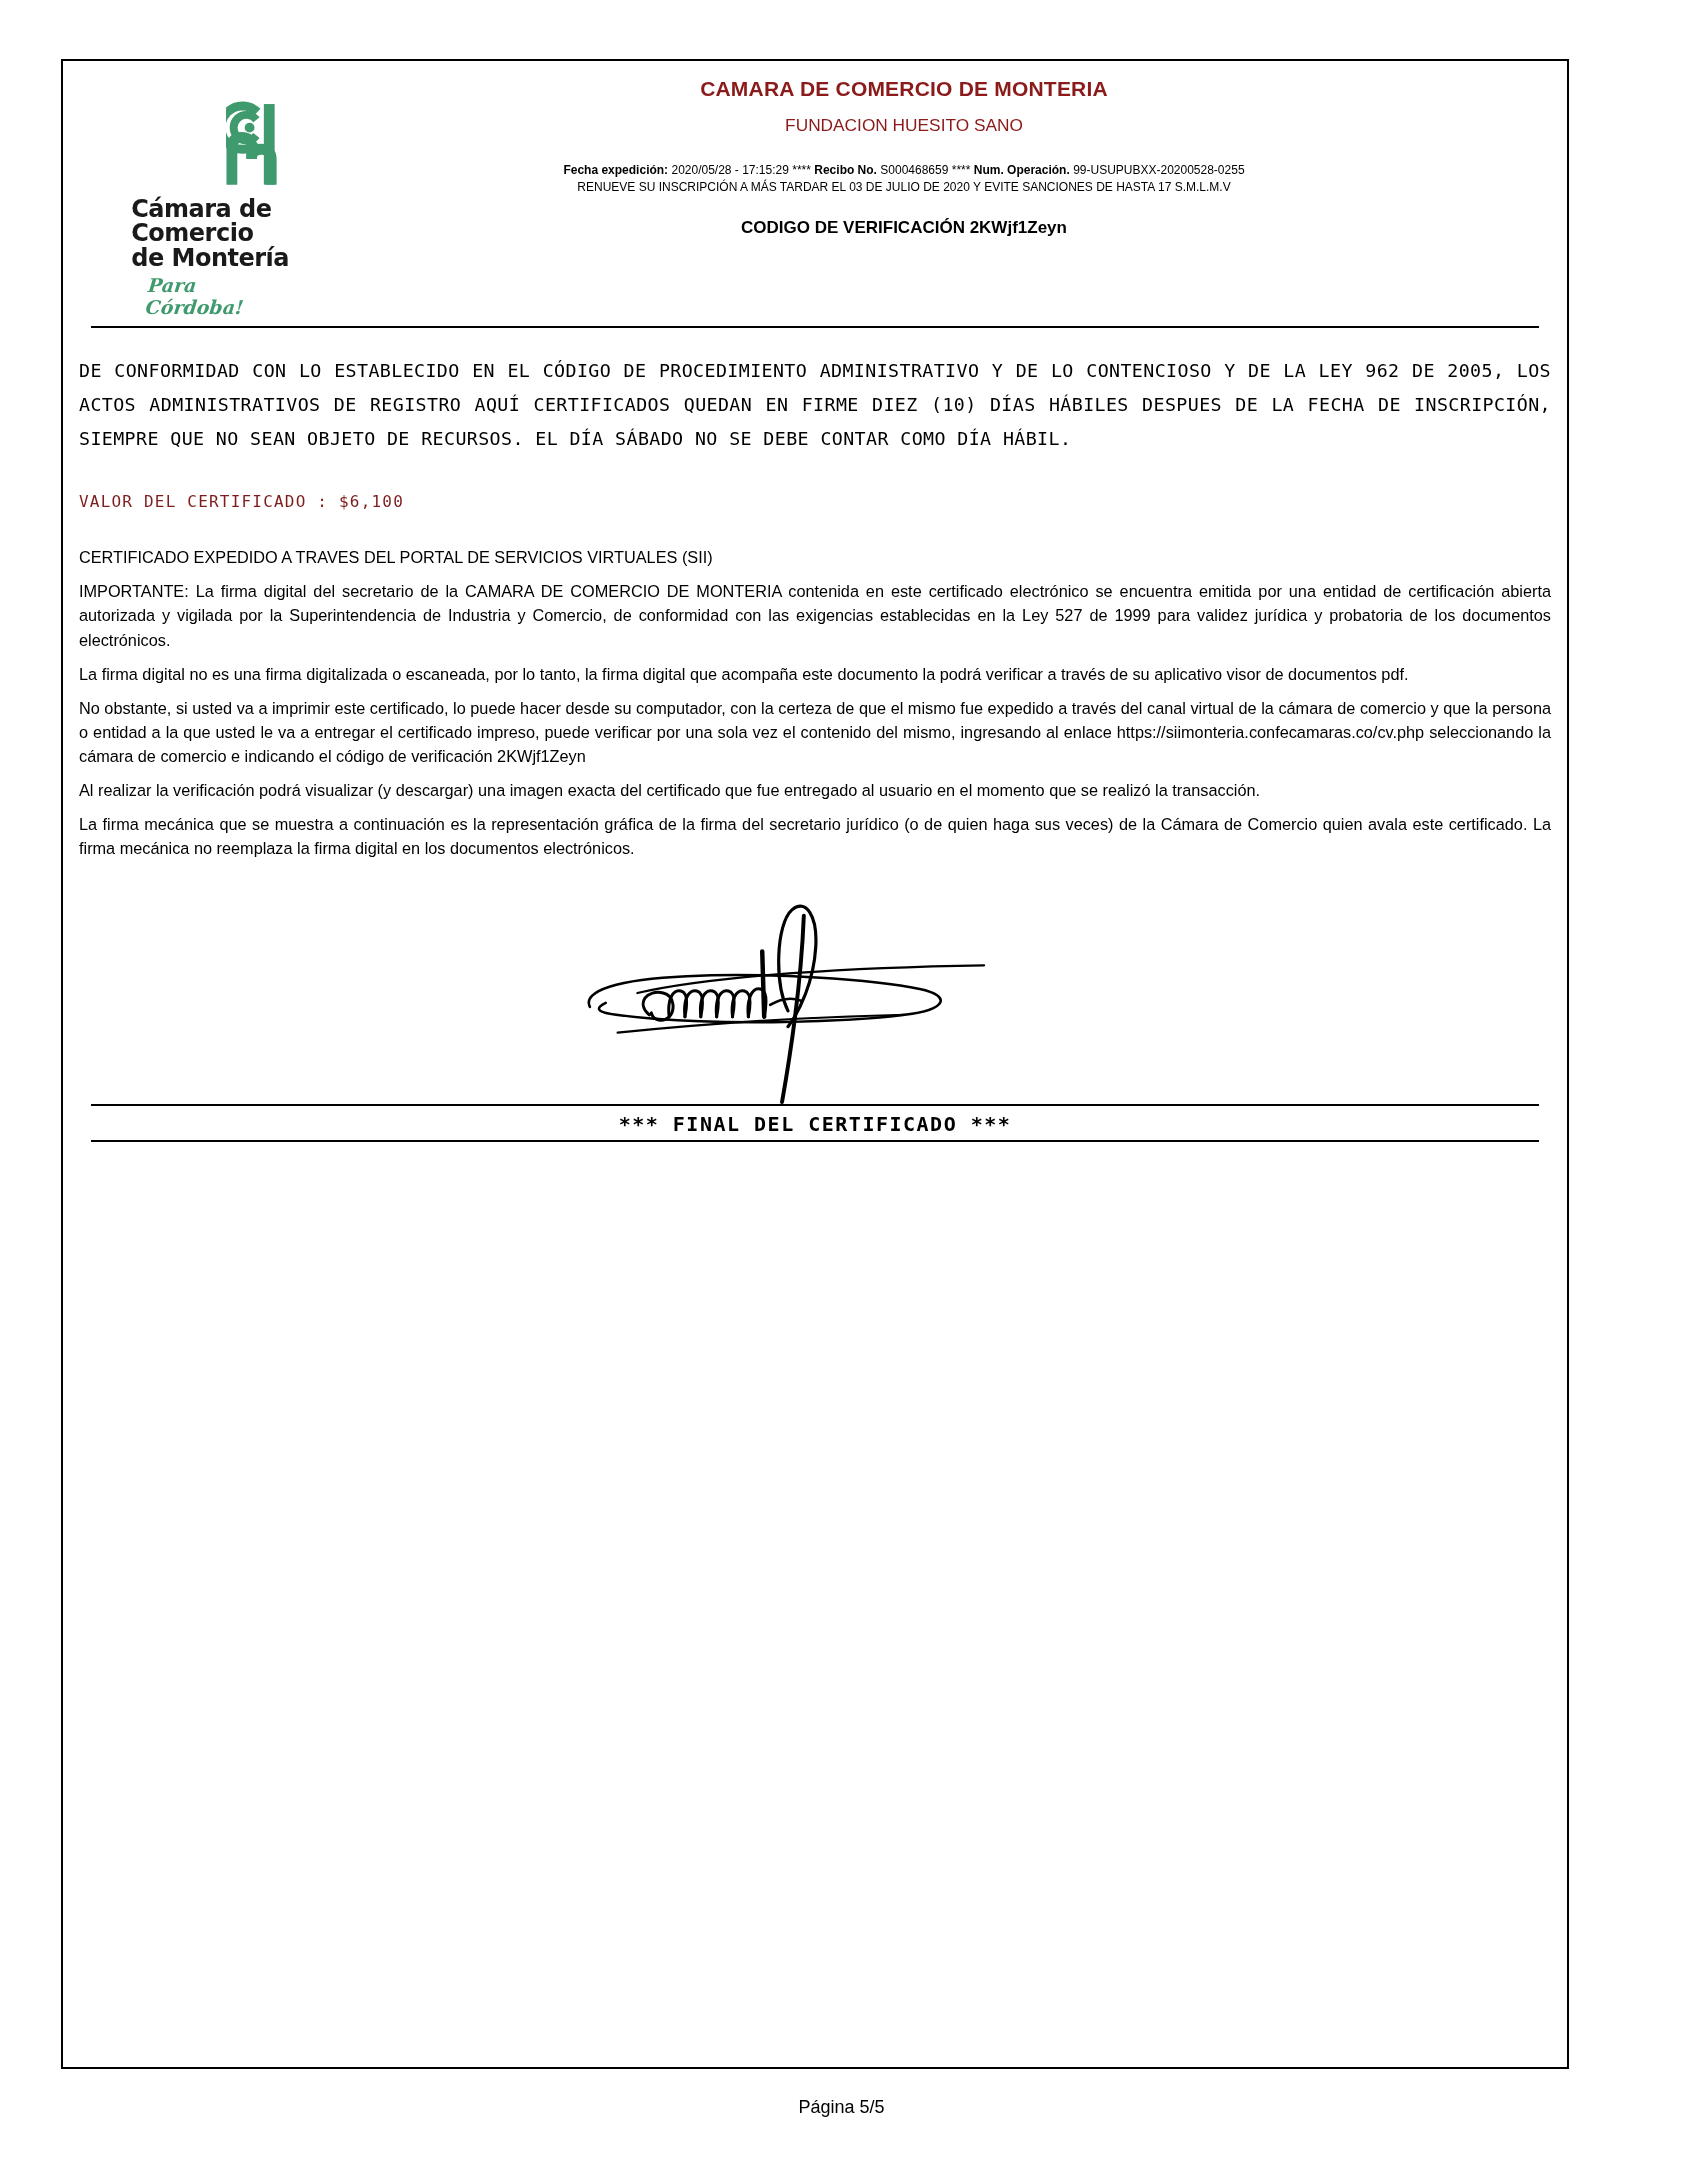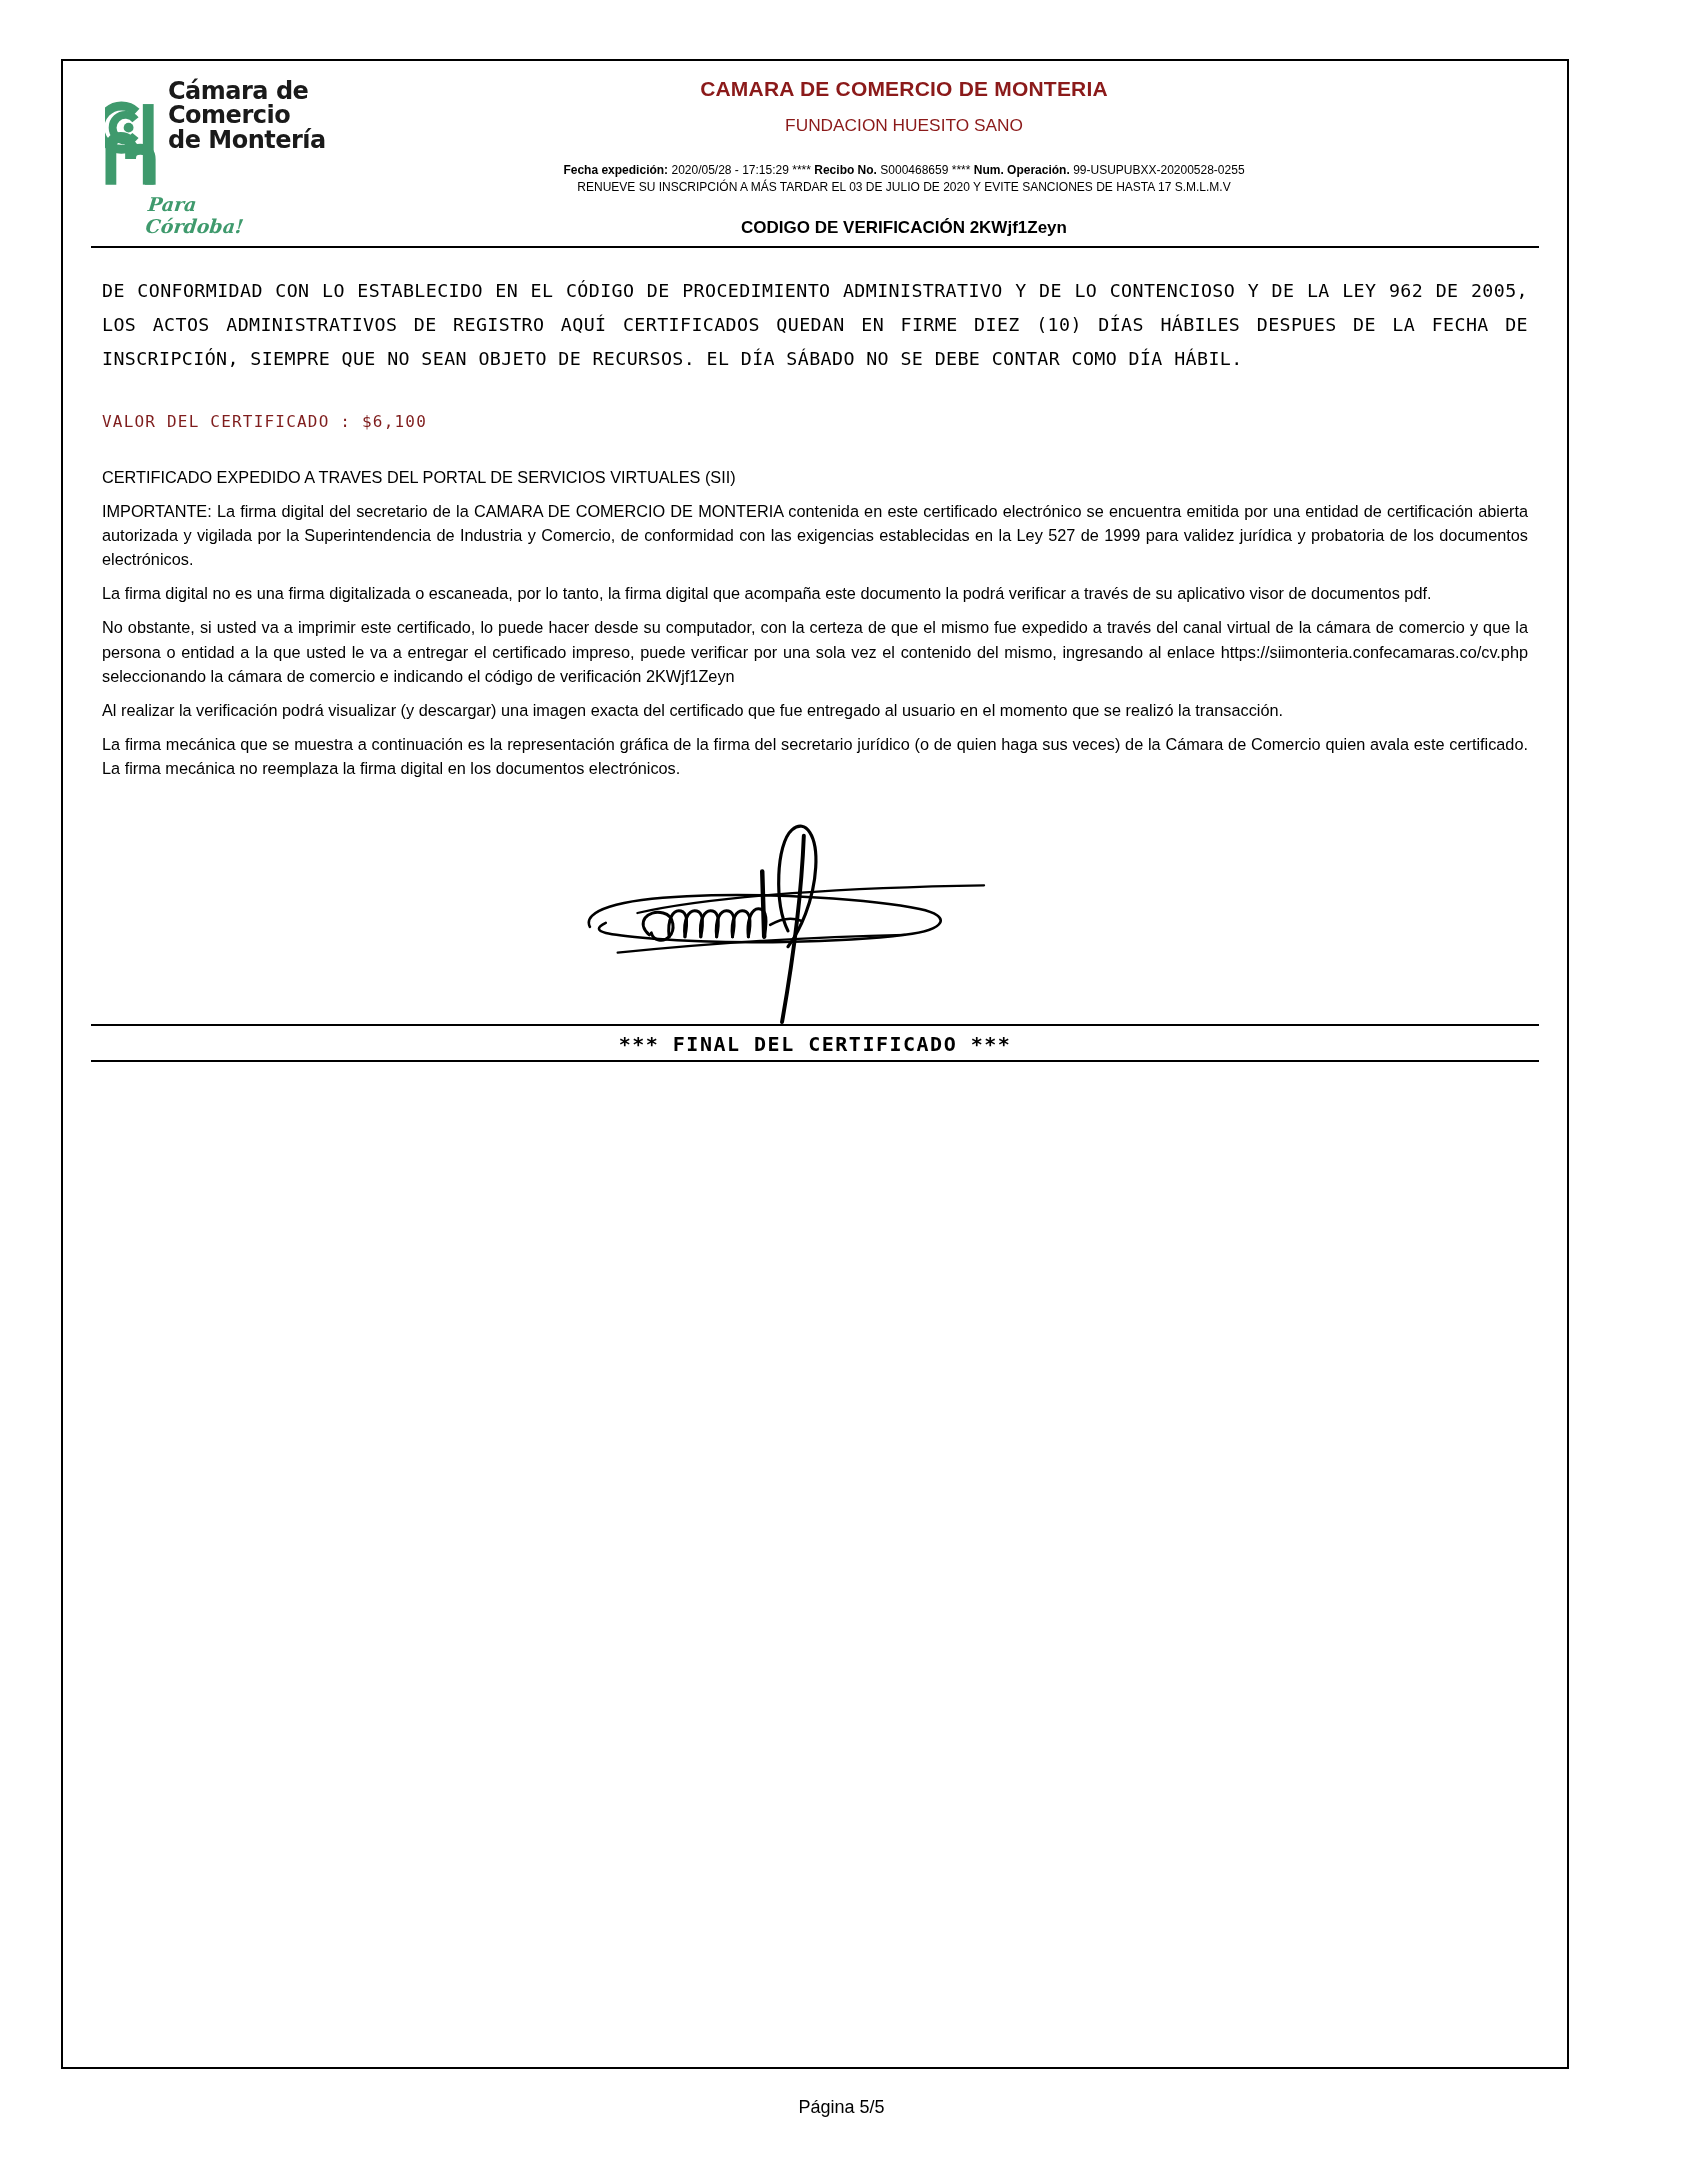--- a/index.html
+++ b/index.html
@@ -44,22 +44,23 @@
 
   .logo-block {
     width: 198px;
     flex: 0 0 198px;
     padding-top: 8px;
     padding-left: 14px;
   }
 
   .logo-row {
     display: flex;
-    flex-direction: row;
-    align-items: flex-start;
+    flex-direction: column;
+    align-items: flex-end;
+    gap: 8px;
   }
 
   .logo-mark {
     width: 57px;
     height: 107px;
     flex: 0 0 57px;
     margin-right: 6px;
     margin-top: 3px;
   }
 
@@ -121,21 +122,21 @@
   }
 
   .rule-strong {
     border: none;
     border-top: 2px solid #000;
     margin: 8px 28px 0 28px;
   }
 
   
   .body-wrap {
-    padding: 0 39px;
+    padding: 0 16px;
   }
 
   .mono-block {
     font-family: "DejaVu Sans Mono", "Liberation Mono", monospace;
     font-size: 18.3px;
     line-height: 1.85;
     text-align: justify;
     margin-top: 26px;
     letter-spacing: 0.4px;
   }

